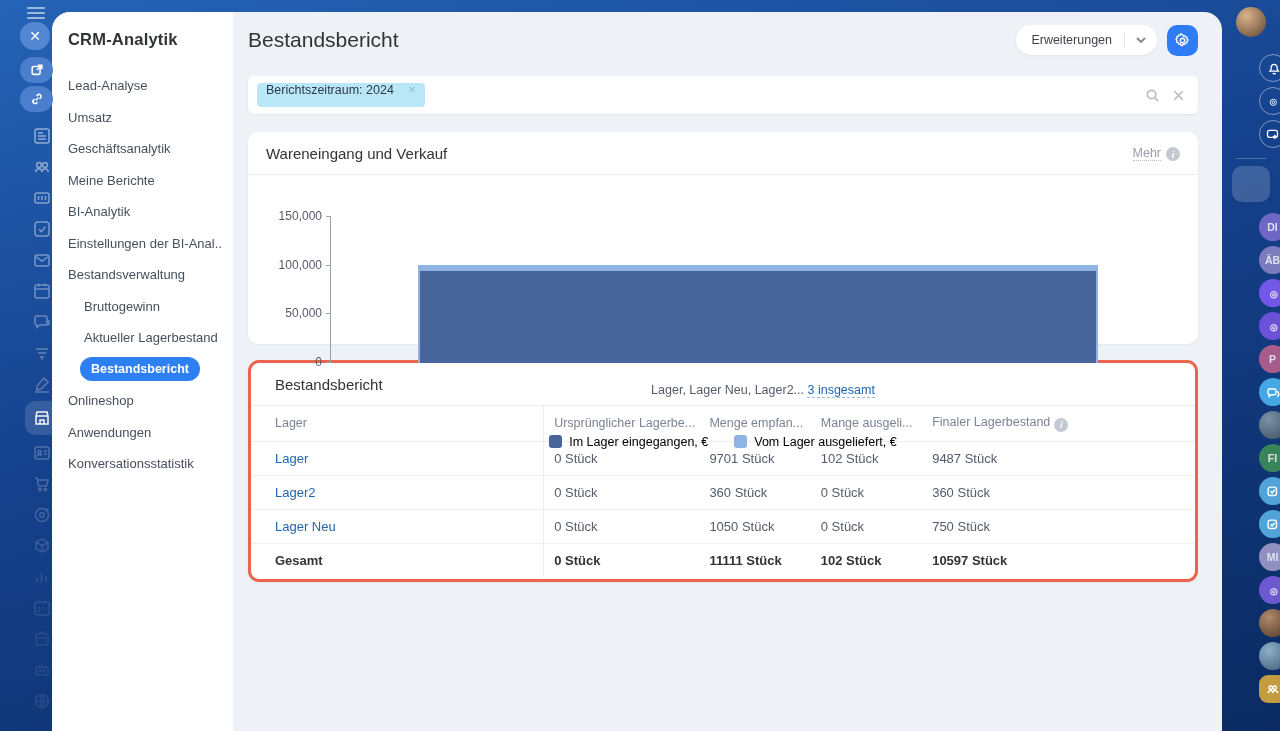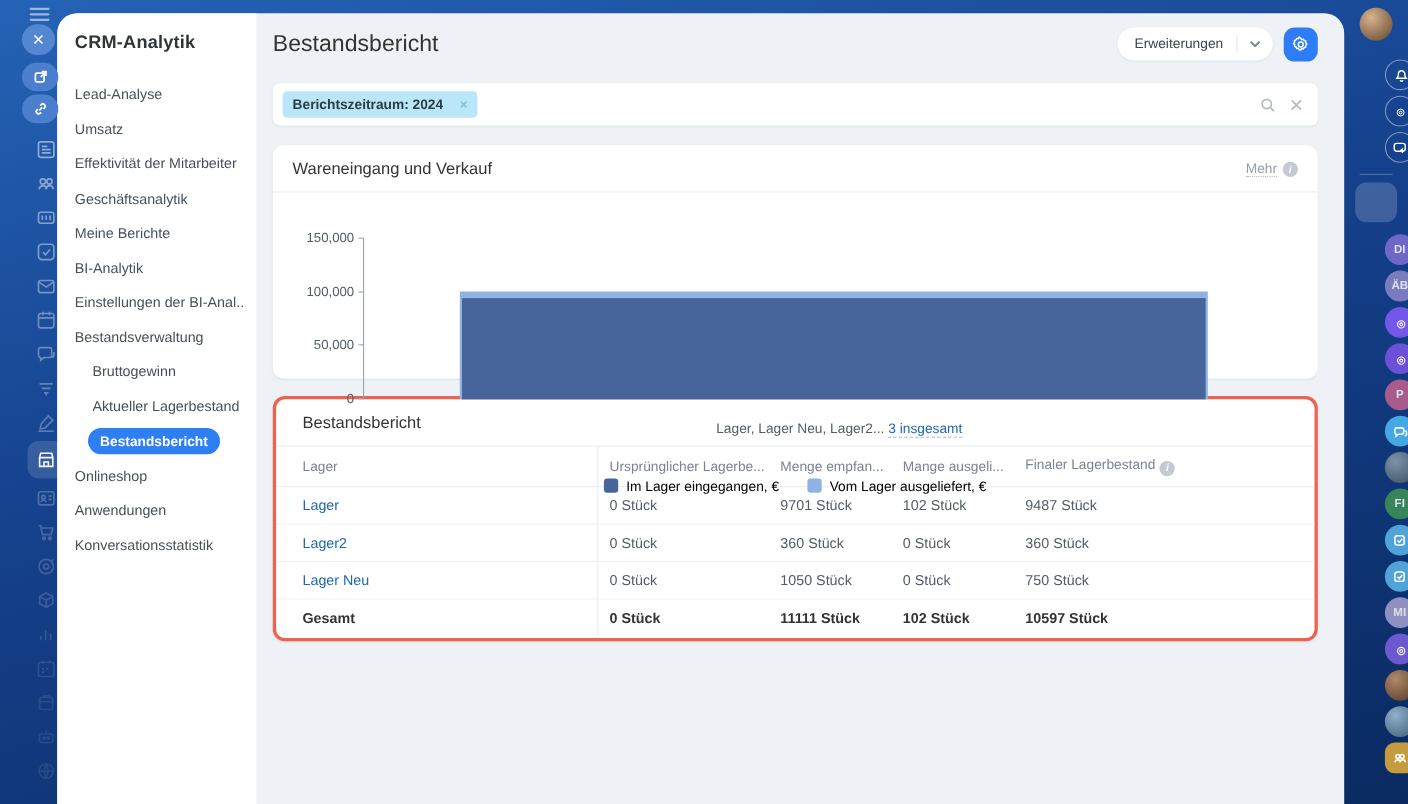--- a/index.html
+++ b/index.html
@@ -40,21 +40,21 @@
   .header-actions { display:flex; align-items:center; gap:10px; }
   .ext-btn { background:#fff; height:30px; border-radius:16px; display:flex; align-items:center; font-size:12.5px; color:#3c434c; cursor:pointer; box-shadow:0 1px 2px rgba(40,60,90,.08); }
   .ext-label { padding:0 12px 0 15px; }
   .ext-chevron { border-left:1px solid #e4e8ec; padding:0 11px; display:flex; align-items:center; height:16px; }
   .ext-chevron svg { width:10px; height:6px; stroke:#7b8491; fill:none; stroke-width:1.8; }
   .gear-btn { width:31px; height:31px; border-radius:10px; background:#2e7cf6; display:flex; align-items:center; justify-content:center; cursor:pointer; }
   .gear-btn svg { width:17px; height:17px; stroke:#fff; fill:none; stroke-width:1.6; }
 
   
   .filter-bar { margin-top:12px; background:#fff; border-radius:6px; height:38px; display:flex; align-items:center; padding:0 12px 0 9px; box-shadow:0 1px 2px rgba(40,60,90,.06); }
-  .filter-tag { background:#b9e7f7; border-radius:4px; height:24px; display:flex; align-items:center; padding:0 9px; font-size:12.5px; color:#2c3b47;font-weight:bold; }
+  .filter-tag { background:#b9e7f7; border-radius:4px; height:24px; display:flex; align-items:flex-start; padding:0 9px; font-size:12.5px; color:#2c3b47; }
   .filter-tag .tag-x { margin-left:15px; color:#7fbfd8; font-size:12px; cursor:pointer; }
   .filter-spacer { flex:1; }
   .filter-icons { display:flex; align-items:center; gap:11px; }
   .filter-icons svg { width:15px; height:15px; stroke:#b4bbc4; fill:none; stroke-width:1.7; cursor:pointer; }
 
   
   .card { background:#fff; border-radius:10px; box-shadow:0 1px 2px rgba(40,60,90,.06); }
   .chart-card { margin-top:18px; height:212px; }
   .card-head { display:flex; align-items:center; justify-content:space-between; padding:13px 18px 12px; border-bottom:1px solid #e9edf1; }
   .card-title { font-size:15px; color:#333; }
@@ -242,23 +242,20 @@
 <div class="app-panel">
 
   <div class="sidebar">
     <div class="sidebar-title">CRM-Analytik</div>
     <ul class="sidebar-menu">
         <li class="">
           <span>Lead-Analyse</span>
         </li>
         <li class="">
           <span>Umsatz</span>
-        </li>
-        <li class="">
-          <span>Effektivität der Mitarbeiter</span>
         </li>
         <li class="">
           <span>Geschäftsanalytik</span>
         </li>
         <li class="">
           <span>Meine Berichte</span>
         </li>
         <li class="">
           <span>BI-Analytik</span>
         </li>

